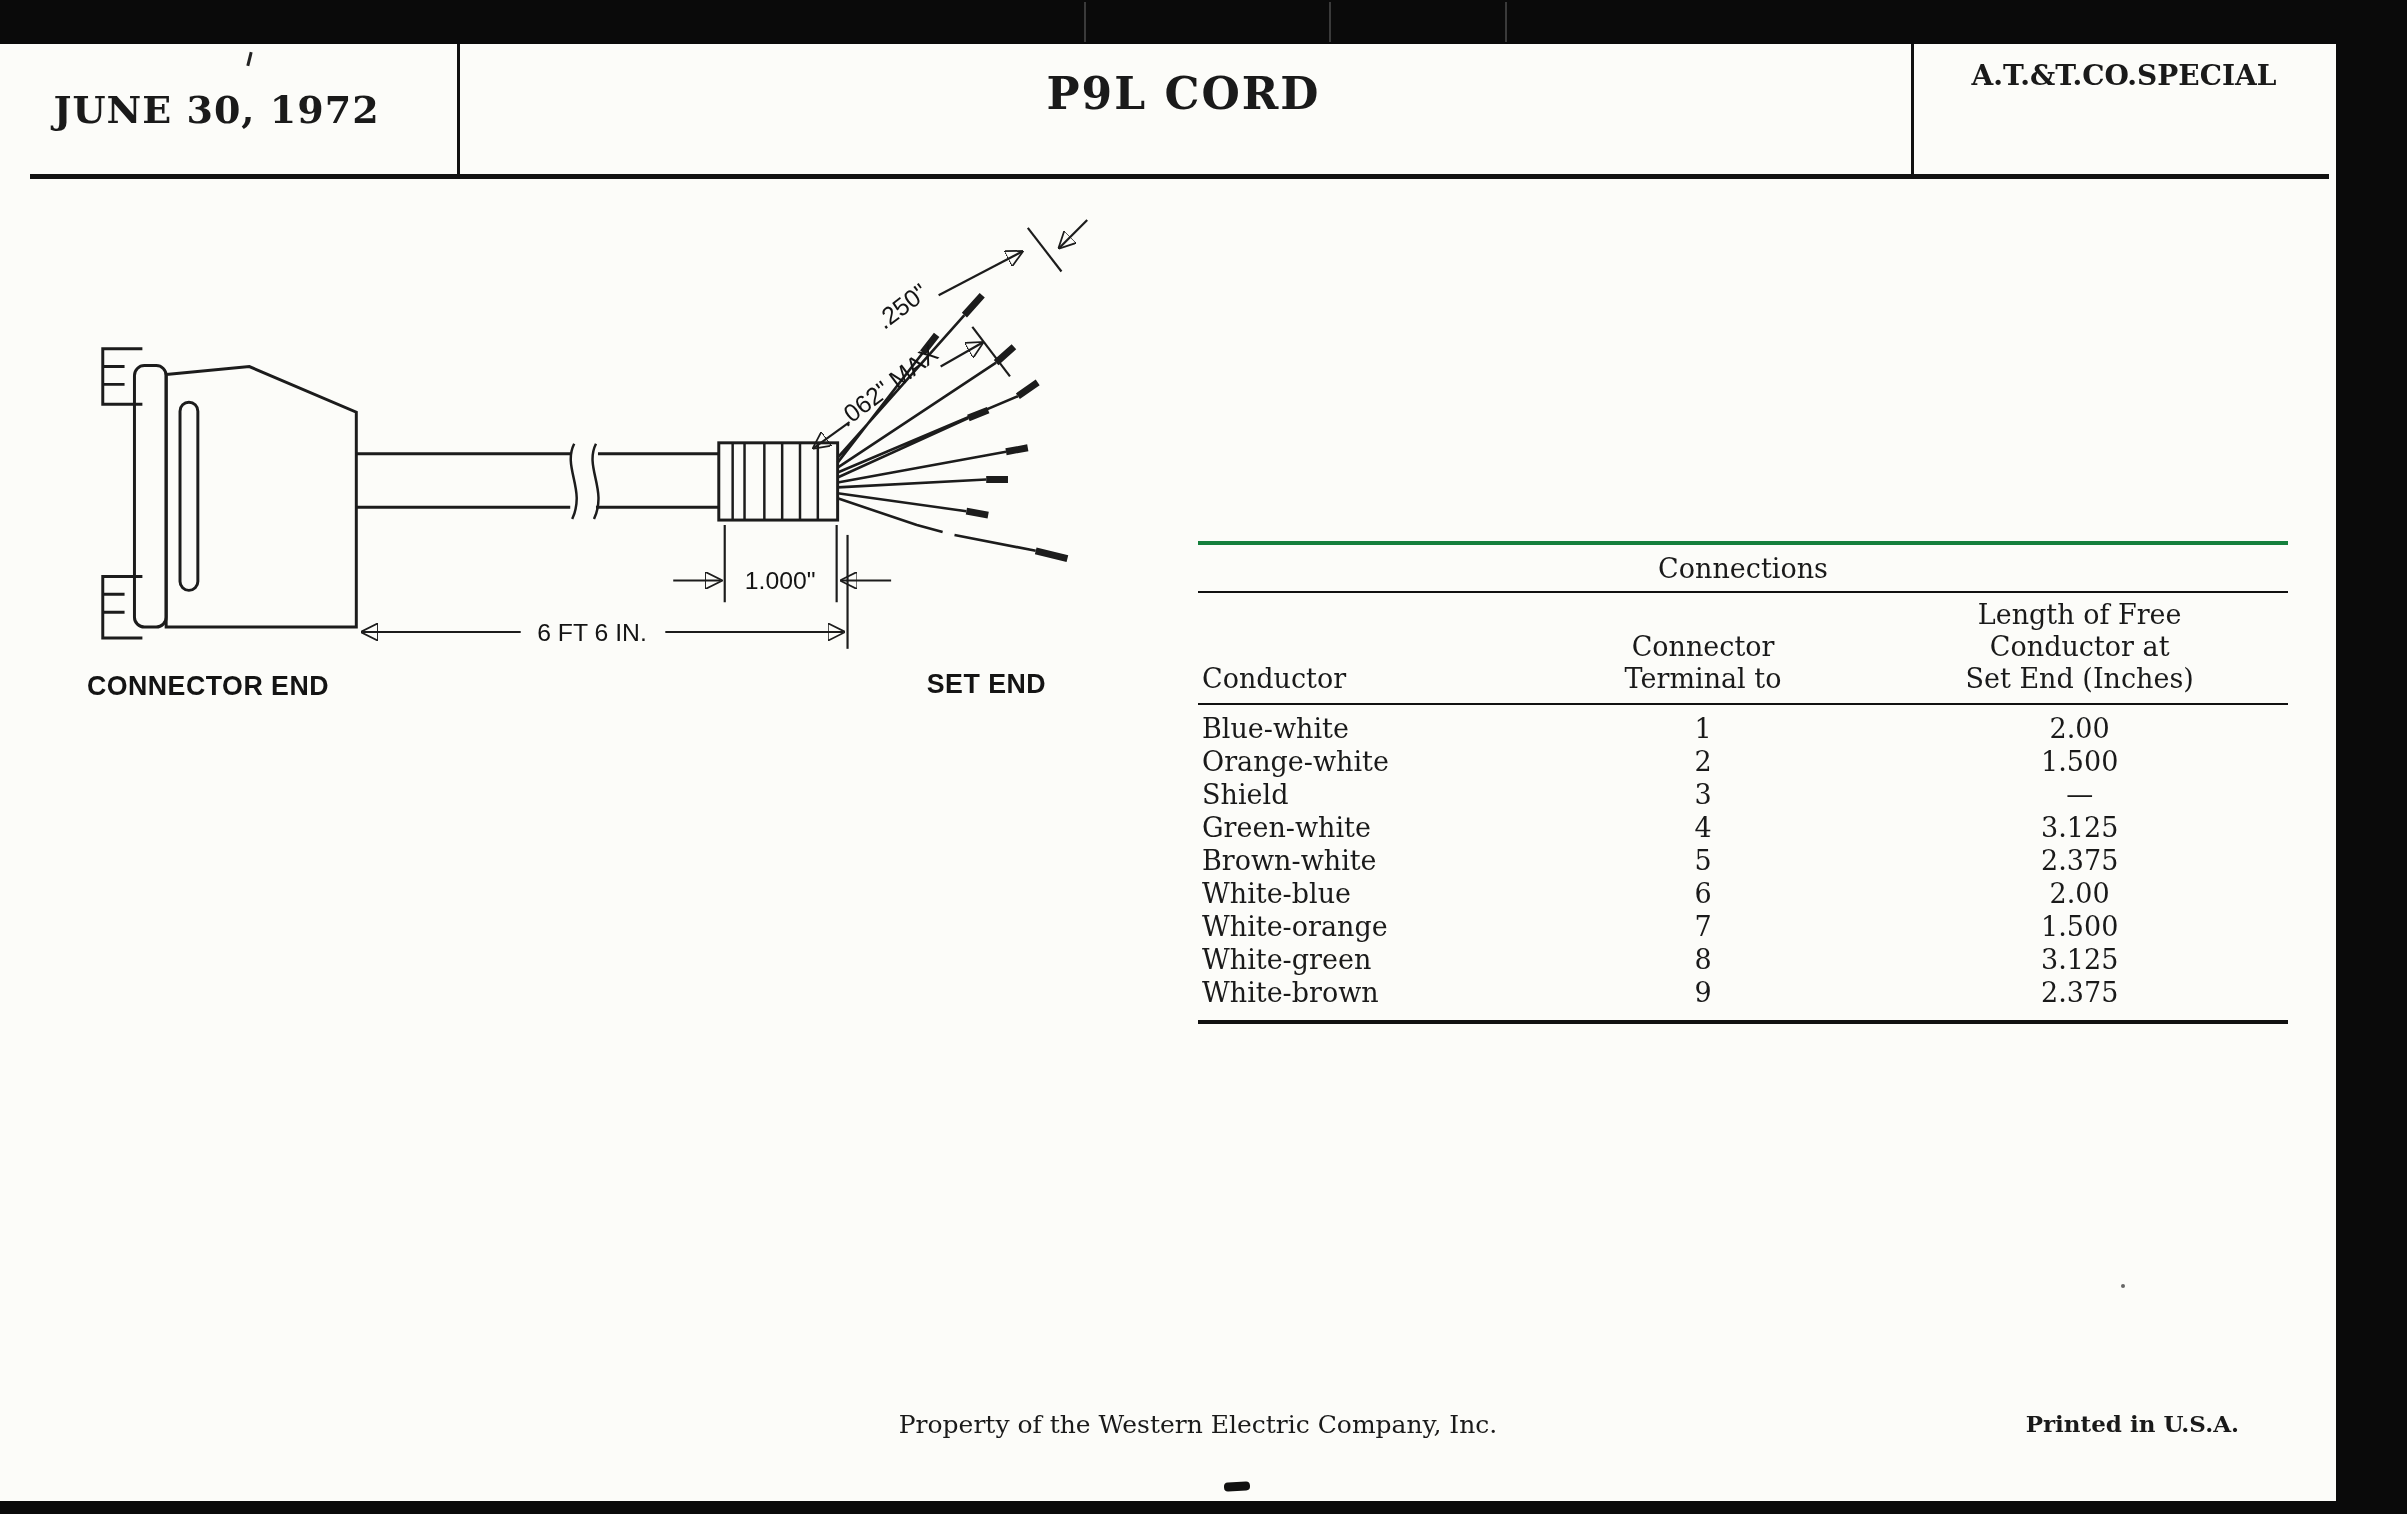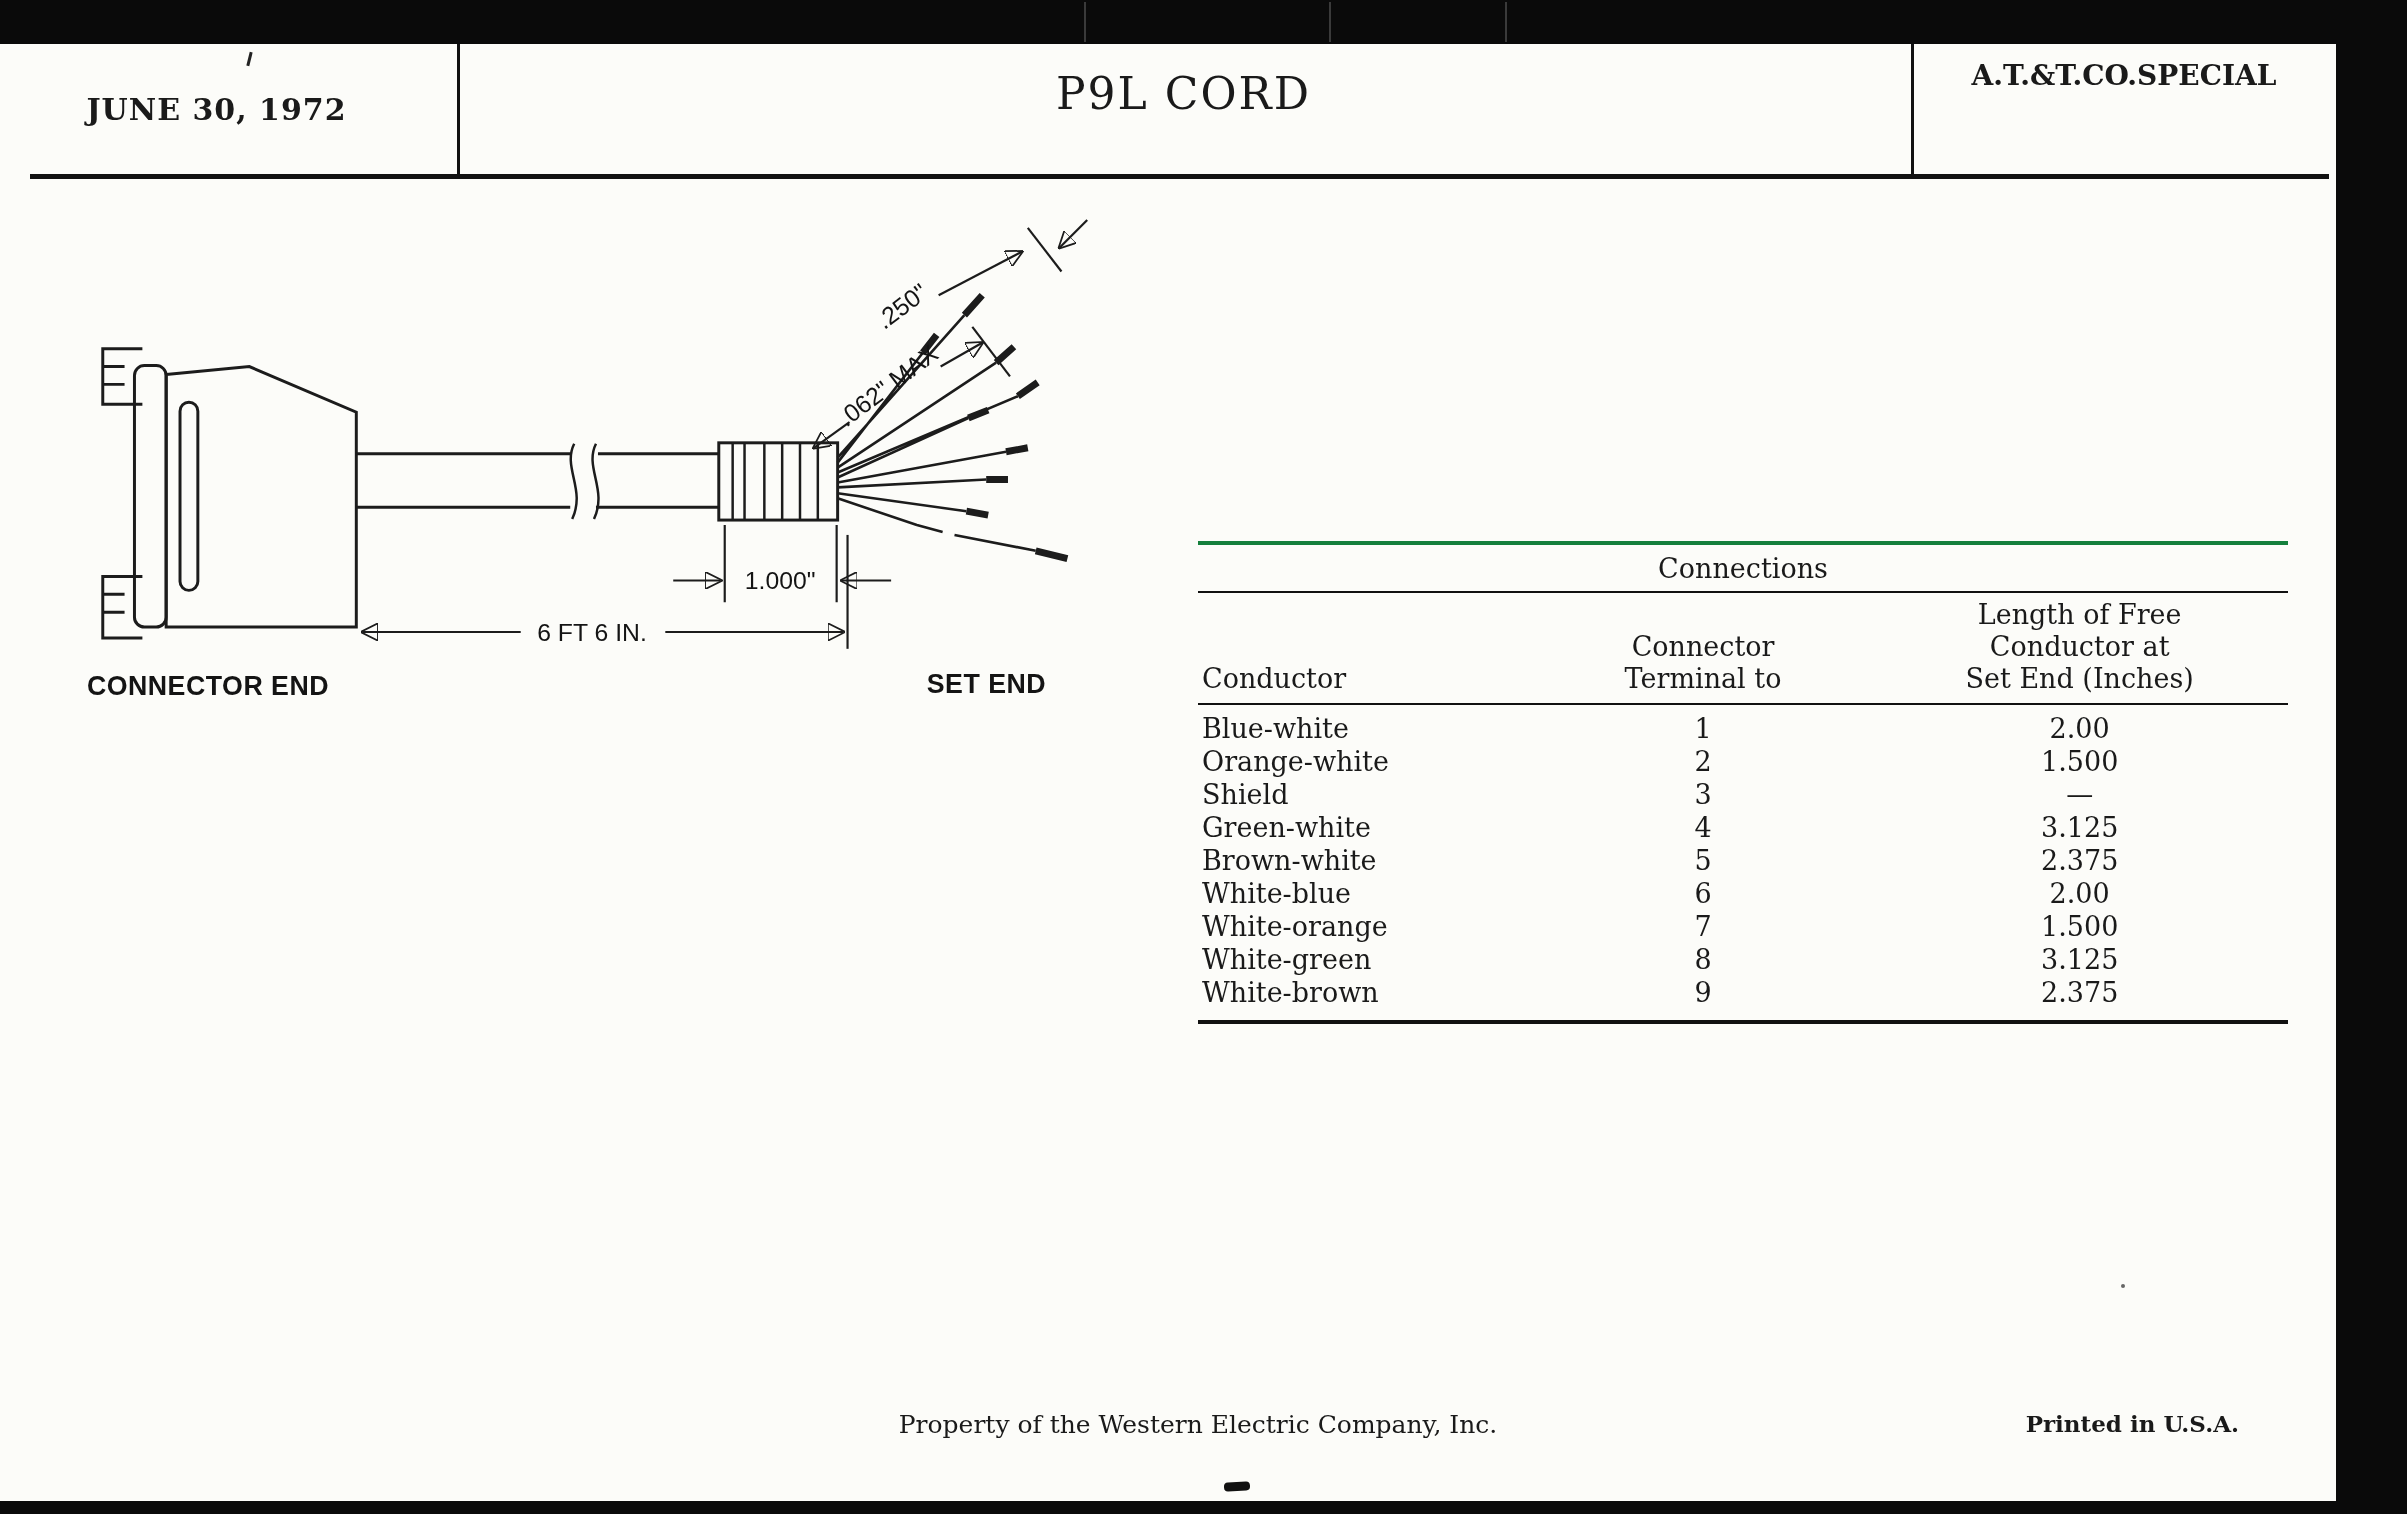--- a/index.html
+++ b/index.html
@@ -3,22 +3,22 @@
 <meta charset="utf-8">
 <style>
   html,body{margin:0;padding:0;background:#000;}
   #page{position:relative;width:2408px;height:1515px;background:#0a0a0a;overflow:hidden;
         font-family:"DejaVu Serif", serif;color:#1a1a1a;}
   .scratch{position:absolute;top:2px;height:40px;width:2px;background:#3a3a3a;}
   #paper{position:absolute;left:0;top:44px;width:2336px;height:1457px;background:#fcfcf9;}
 
   
   .hdr-cell{position:absolute;top:0;height:130px;display:flex;align-items:center;justify-content:center;}
-  #hdr-date{left:0;width:433px;font-weight:bold;font-size:30px;letter-spacing:1px;}
-  #hdr-title{left:457px;width:1453px;align-items:flex-start;padding-top:24px;font-weight:normal;
+  #hdr-date{left:0;width:433px;font-weight:bold;font-size:38px;letter-spacing:1px;}
+  #hdr-title{left:457px;width:1453px;align-items:flex-start;padding-top:24px;font-weight:bold;
              font-size:44px;letter-spacing:2px;}
   #hdr-org{left:1911px;width:426px;align-items:flex-start;padding-top:12px;font-weight:bold;
            font-size:28px;text-align:center;line-height:39px;}
   .vsep{position:absolute;top:0;width:3px;height:130px;background:#111;}
   #vsep1{left:457px;} #vsep2{left:1911px;}
   #hrule{position:absolute;left:30px;top:130px;width:2299px;height:5px;background:#121212;}
 
   
   #diagram{position:absolute;left:79px;top:164px;width:1030px;height:535px;}
   #diagram path,#diagram line,#diagram rect{stroke:#1c1c1c;fill:none;}

